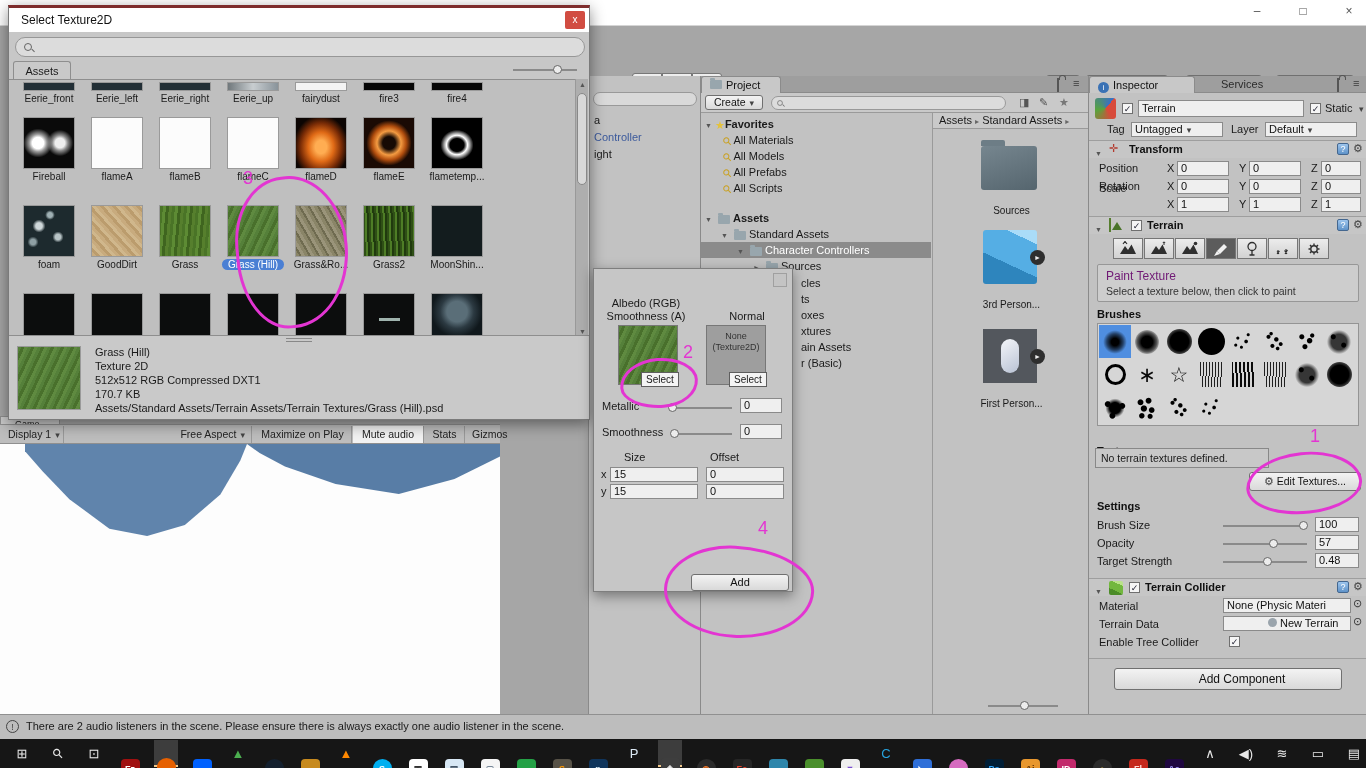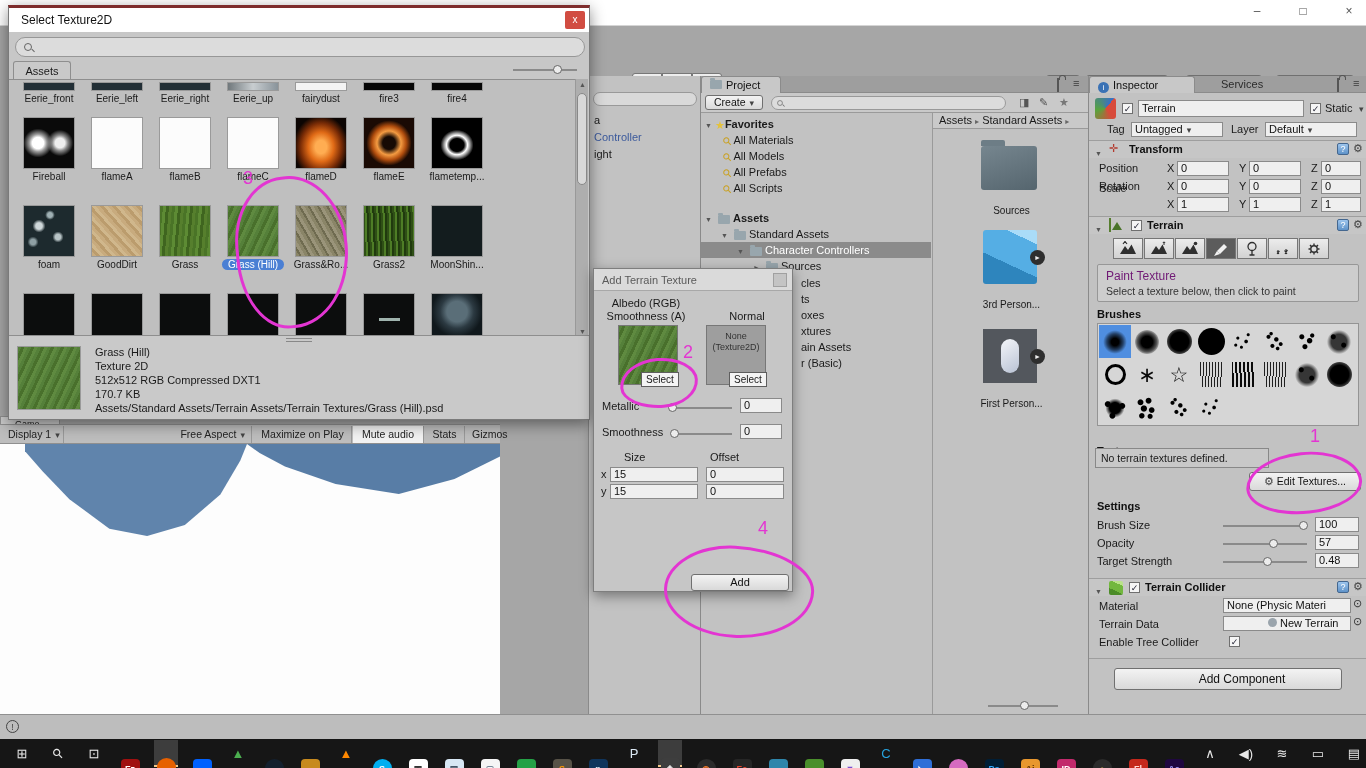--- a/index.html
+++ b/index.html
@@ -617,21 +617,20 @@
     <div class="abs thumb tx-grasshill" style="left:8px;top:10px;width:64px;height:64px;"></div>
     <div class="dline" style="top:10px;">Grass (Hill)</div>
     <div class="dline" style="top:24px;">Texture 2D</div>
     <div class="dline" style="top:38px;">512x512  RGB Compressed DXT1</div>
     <div class="dline" style="top:52px;">170.7 KB</div>
     <div class="dline" style="top:66px;">Assets/Standard Assets/Terrain Assets/Terrain Textures/Grass (Hill).psd</div>
   </div>
 </div>
 
 <div class="abs" id="dialog">
-  <div class="dlg-title"><span>Add Terrain Texture</span></div>
   <div class="dlg-close"></div>
   <div class="abs lbl" style="left:0;top:28px;width:104px;text-align:center;">Albedo (RGB)</div>
   <div class="abs lbl" style="left:0;top:41px;width:104px;text-align:center;">Smoothness (A)</div>
   <div class="abs lbl" style="left:110px;top:41px;width:86px;text-align:center;">Normal</div>
   <div class="abs thumb tx-grasshill" style="left:24px;top:56px;width:60px;height:60px;border-color:#777;"></div>
   <div class="nonebox" style="left:112px;top:56px;width:60px;height:60px;">
     <div>None</div>
     <div>(Texture2D)</div>
   </div>
   <div class="selbtn" style="left:47px;top:103px;"><span>Select</span></div>
@@ -650,20 +649,21 @@
   <div class="abs field" style="left:16px;top:198px;width:88px;">15</div>
   <div class="abs field" style="left:112px;top:198px;width:78px;">0</div>
   <span class="abs lbl" style="left:7px;top:216px;">y</span>
   <div class="abs field" style="left:16px;top:215px;width:88px;">15</div>
   <div class="abs field" style="left:112px;top:215px;width:78px;">0</div>
   <div class="abs btn" style="left:97px;top:305px;width:98px;height:17px;line-height:15px;"><span>Add</span></div>
 </div>
 
 <div class="abs" id="statusbar">
   <span class="warn-ico"></span>
+  <span style="position:absolute;left:26px;top:5px;font-size:11px;">There are 2 audio listeners in the scene. Please ensure there is always exactly one audio listener in the scene.</span>
 </div>
 <div class="abs" id="taskbar">
     <span class="tb-slot">
       <span class="tb-g">⊞</span>
     </span>
     <span class="tb-slot">
       <span class="tb-g tb-rot">⚲</span>
     </span>
     <span class="tb-slot">
       <span class="tb-g">⊡</span>

